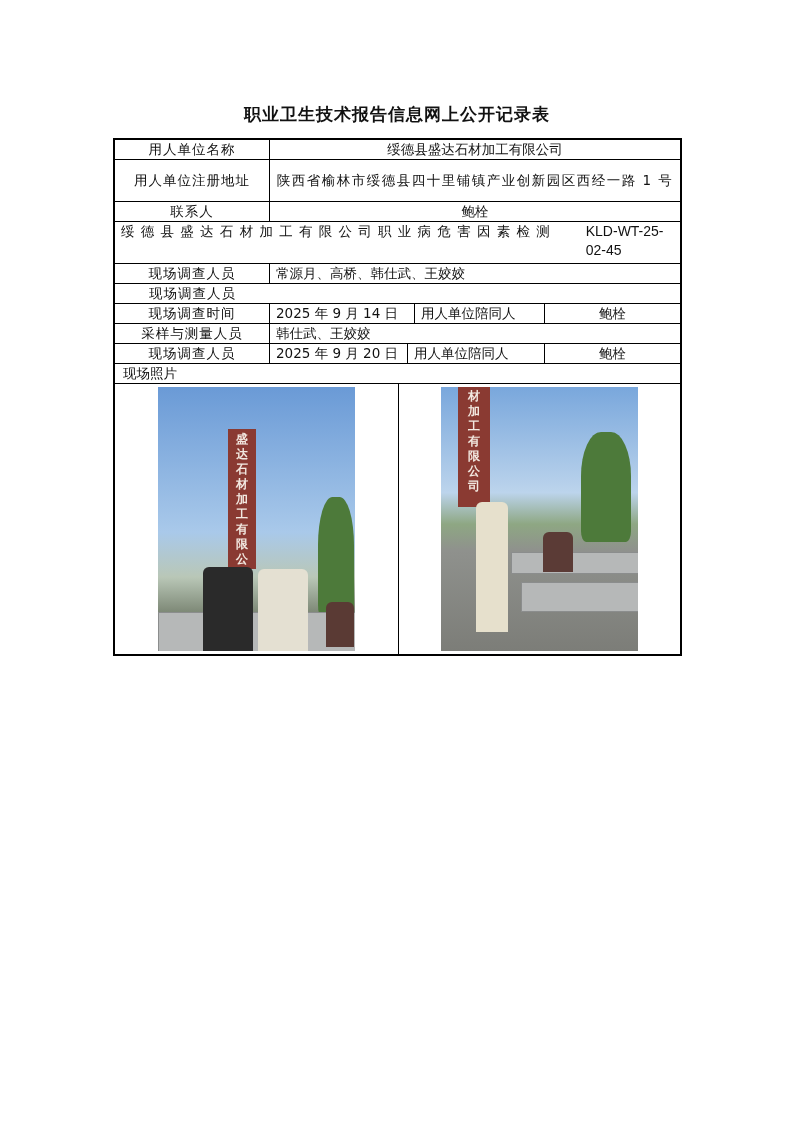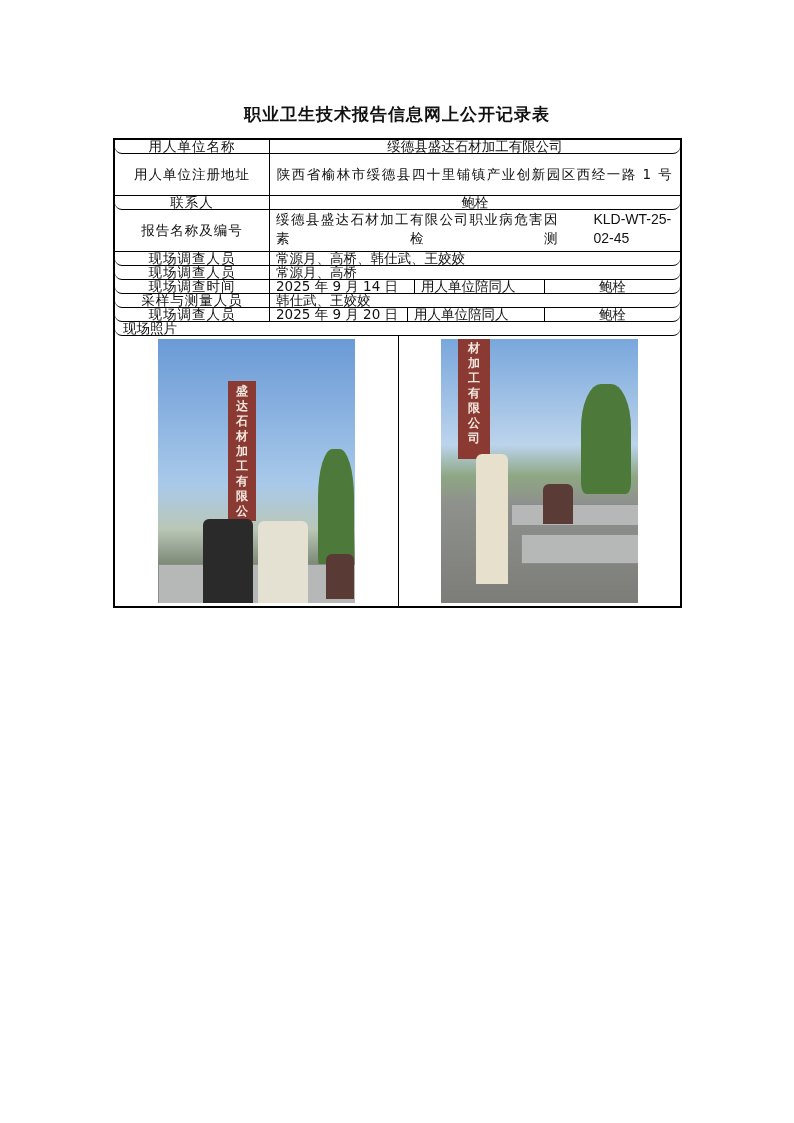--- a/index.html
+++ b/index.html
@@ -6,21 +6,21 @@
   body { width: 794px; height: 1123px; position: relative; font-family: "DejaVu Sans", "Liberation Sans", sans-serif; color: #111; }
   .title { position: absolute; top: 103px; left: 0; width: 794px; text-align: center; font-size: 17px; font-weight: bold; letter-spacing: 1px; font-family: "DejaVu Serif", serif; }
   .tbl { position: absolute; left: 113px; top: 138px; width: 569px; border: 2px solid #000; box-sizing: border-box; }
   .row { display: flex; border-bottom: 1.5px solid #000; box-sizing: border-box; }
   .row:last-child { border-bottom: none; }
   .cell { box-sizing: border-box; border-right: 1.5px solid #000; font-size: 13.5px; display: flex; align-items: center; padding: 0 6px; line-height: 19px; }
   .cell:last-child { border-right: none; }
   .lbl { width: 155px; justify-content: center; letter-spacing: 1px; }
   .val { flex: 1; }
   .center { justify-content: center; }
-  .h30 { height: 14px; border-radius: 8px; }
+  .h30 { height: 20px; }
   .h42 { height: 42px; justify-content: flex-end; }
   .wide { flex: 1; padding-left: 8px; }
   .photos { display: flex; height: 270px; }
   .photo-cell { box-sizing: border-box; display: flex; justify-content: center; align-items: center; }
   .photo-cell.left { width: 284px; border-right: 1.5px solid #000; }
   .photo-cell.right { flex: 1; }
   .photo { width: 197px; height: 264px; position: relative; overflow: hidden; }
   .p1 { background: linear-gradient(180deg, #6a9ad6 0%, #a9c9ea 55%, #b9c7b7 72%, #7f8a78 85%, #9a9b98 100%); }
   .p2 { background: linear-gradient(180deg, #79a7dc 0%, #bcd4ec 40%, #8ea783 52%, #8f918d 62%, #7c7d78 100%); }
   .sign { position: absolute; background: #8a3a32; color: #f2e8e0; font-size: 12px; font-weight: bold; text-align: center; line-height: 15px; }
@@ -42,33 +42,31 @@
   </div>
   <div class="row h42">
     <div class="cell lbl">用人单位注册地址</div>
     <div class="cell val" style="justify-content:center;text-align:center;letter-spacing:1.5px;">陕西省榆林市绥德县四十里铺镇产业创新园区西经一路 1 号</div>
   </div>
   <div class="row h30">
     <div class="cell lbl">联系人</div>
     <div class="cell val center">鲍栓</div>
   </div>
   <div class="row h42">
-    <div class="cell lbl">报告名称及编号</div>
     <div class="cell val" style="flex-direction:row;align-items:flex-start;justify-content:center;">
       <span style="width:100%;text-align:justify;text-align-last:justify;letter-spacing:1px;">绥德县盛达石材加工有限公司职业病危害因素检测</span>
       <span style="font-family:Liberation Sans, sans-serif;font-size:14px;margin-left:35px;">KLD-WT-25-02-45</span>
     </div>
   </div>
   <div class="row h30">
     <div class="cell lbl">现场调查人员</div>
     <div class="cell val">常源月、高桥、韩仕武、王姣姣</div>
   </div>
   <div class="row h30">
     <div class="cell lbl">现场调查人员</div>
-    <div class="cell val">常源月、高桥</div>
   </div>
   <div class="row h30">
     <div class="cell lbl">现场调查时间</div>
     <div class="cell" style="width:145px;">2025 年 9 月 14 日</div>
     <div class="cell" style="width:130px;">用人单位陪同人</div>
     <div class="cell val center">鲍栓</div>
   </div>
   <div class="row h30">
     <div class="cell lbl">采样与测量人员</div>
     <div class="cell val">韩仕武、王姣姣</div>

